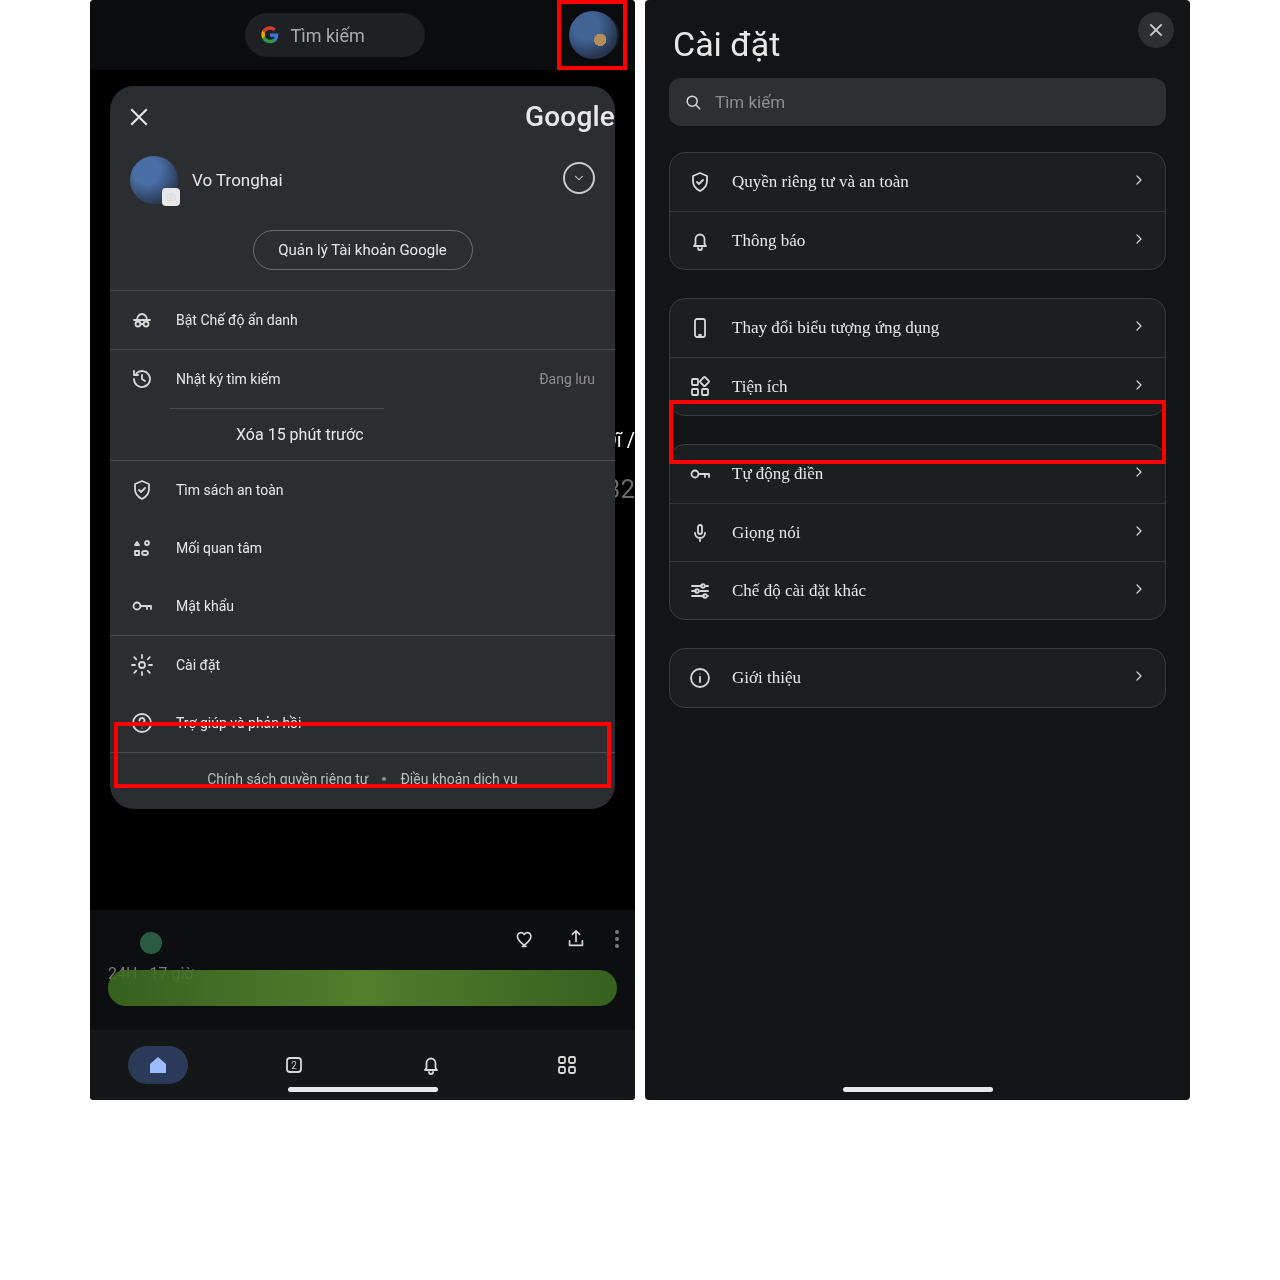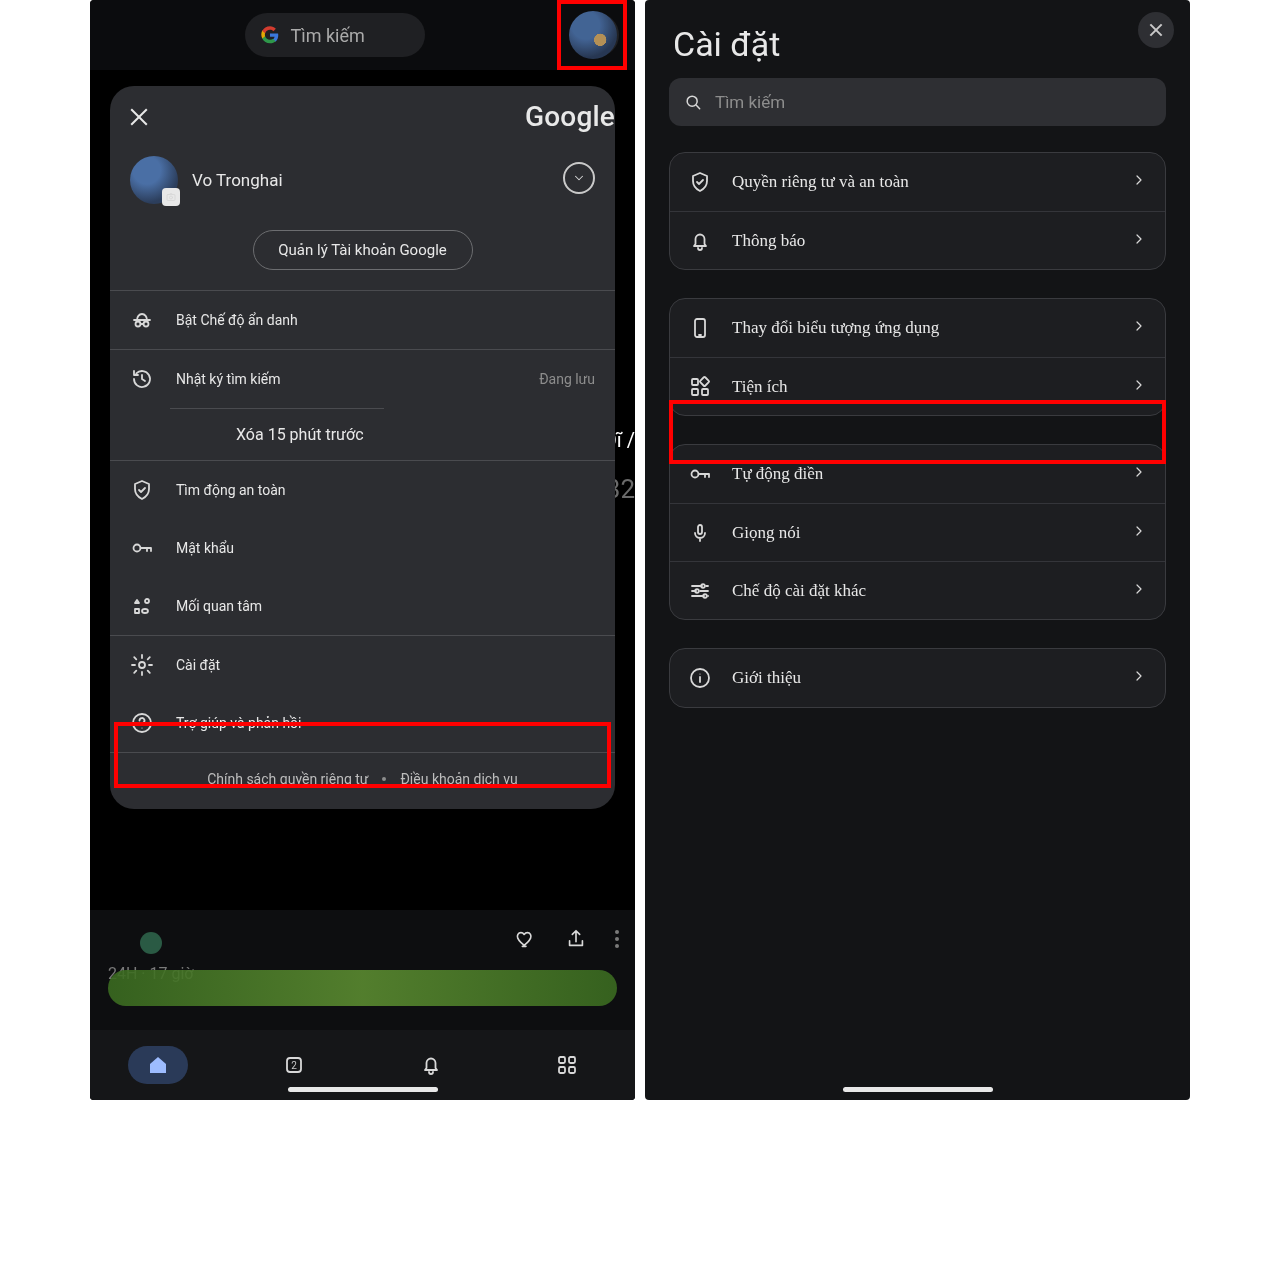--- a/index.html
+++ b/index.html
@@ -333,38 +333,38 @@
         <div class="sub-clear">Xóa 15 phút trước</div>
       </div>
       <div class="divider"></div>
       <div class="menu-item">
         <span class="mi-icon">
               <svg viewBox="0 0 24 24">
                 <path d="M12 3l7 3v5c0 5-3 8-7 10-4-2-7-5-7-10V6z"></path>
                 <path d="M9 12l2 2 4-4"></path>
               </svg>
             </span>
-        <span class="mi-label">Tìm động an toàn</span>
+        <span class="mi-label">Tìm sách an toàn</span>
+      </div>
+      <div class="menu-item">
+        <span class="mi-icon">
+              <svg viewBox="0 0 24 24">
+                <path d="M7 6l2 3H5zM17 5a2 2 0 1 1 0 4 2 2 0 0 1 0-4zM5 15h4v4H5zM15 15c2 0 3 1 3 2s-1 2-3 2-3-1-3-2 1-2 3-2z"></path>
+              </svg>
+            </span>
+        <span class="mi-label">Mối quan tâm</span>
       </div>
       <div class="menu-item">
         <span class="mi-icon">
               <svg viewBox="0 0 24 24">
                 <circle cx="7" cy="12" r="3.5"></circle>
                 <path d="M10.5 12H21M17 12v3M21 12v3"></path>
               </svg>
             </span>
         <span class="mi-label">Mật khẩu</span>
-      </div>
-      <div class="menu-item">
-        <span class="mi-icon">
-              <svg viewBox="0 0 24 24">
-                <path d="M7 6l2 3H5zM17 5a2 2 0 1 1 0 4 2 2 0 0 1 0-4zM5 15h4v4H5zM15 15c2 0 3 1 3 2s-1 2-3 2-3-1-3-2 1-2 3-2z"></path>
-              </svg>
-            </span>
-        <span class="mi-label">Mối quan tâm</span>
       </div>
       <div class="divider"></div>
       <div class="menu-item">
         <span class="mi-icon">
               <svg viewBox="0 0 24 24">
                 <circle cx="12" cy="12" r="3"></circle>
                 <path d="M12 2v3M12 19v3M4.2 4.2l2.1 2.1M17.7 17.7l2.1 2.1M2 12h3M19 12h3M4.2 19.8l2.1-2.1M17.7 6.3l2.1-2.1"></path>
               </svg>
             </span>
         <span class="mi-label">Cài đặt</span>

